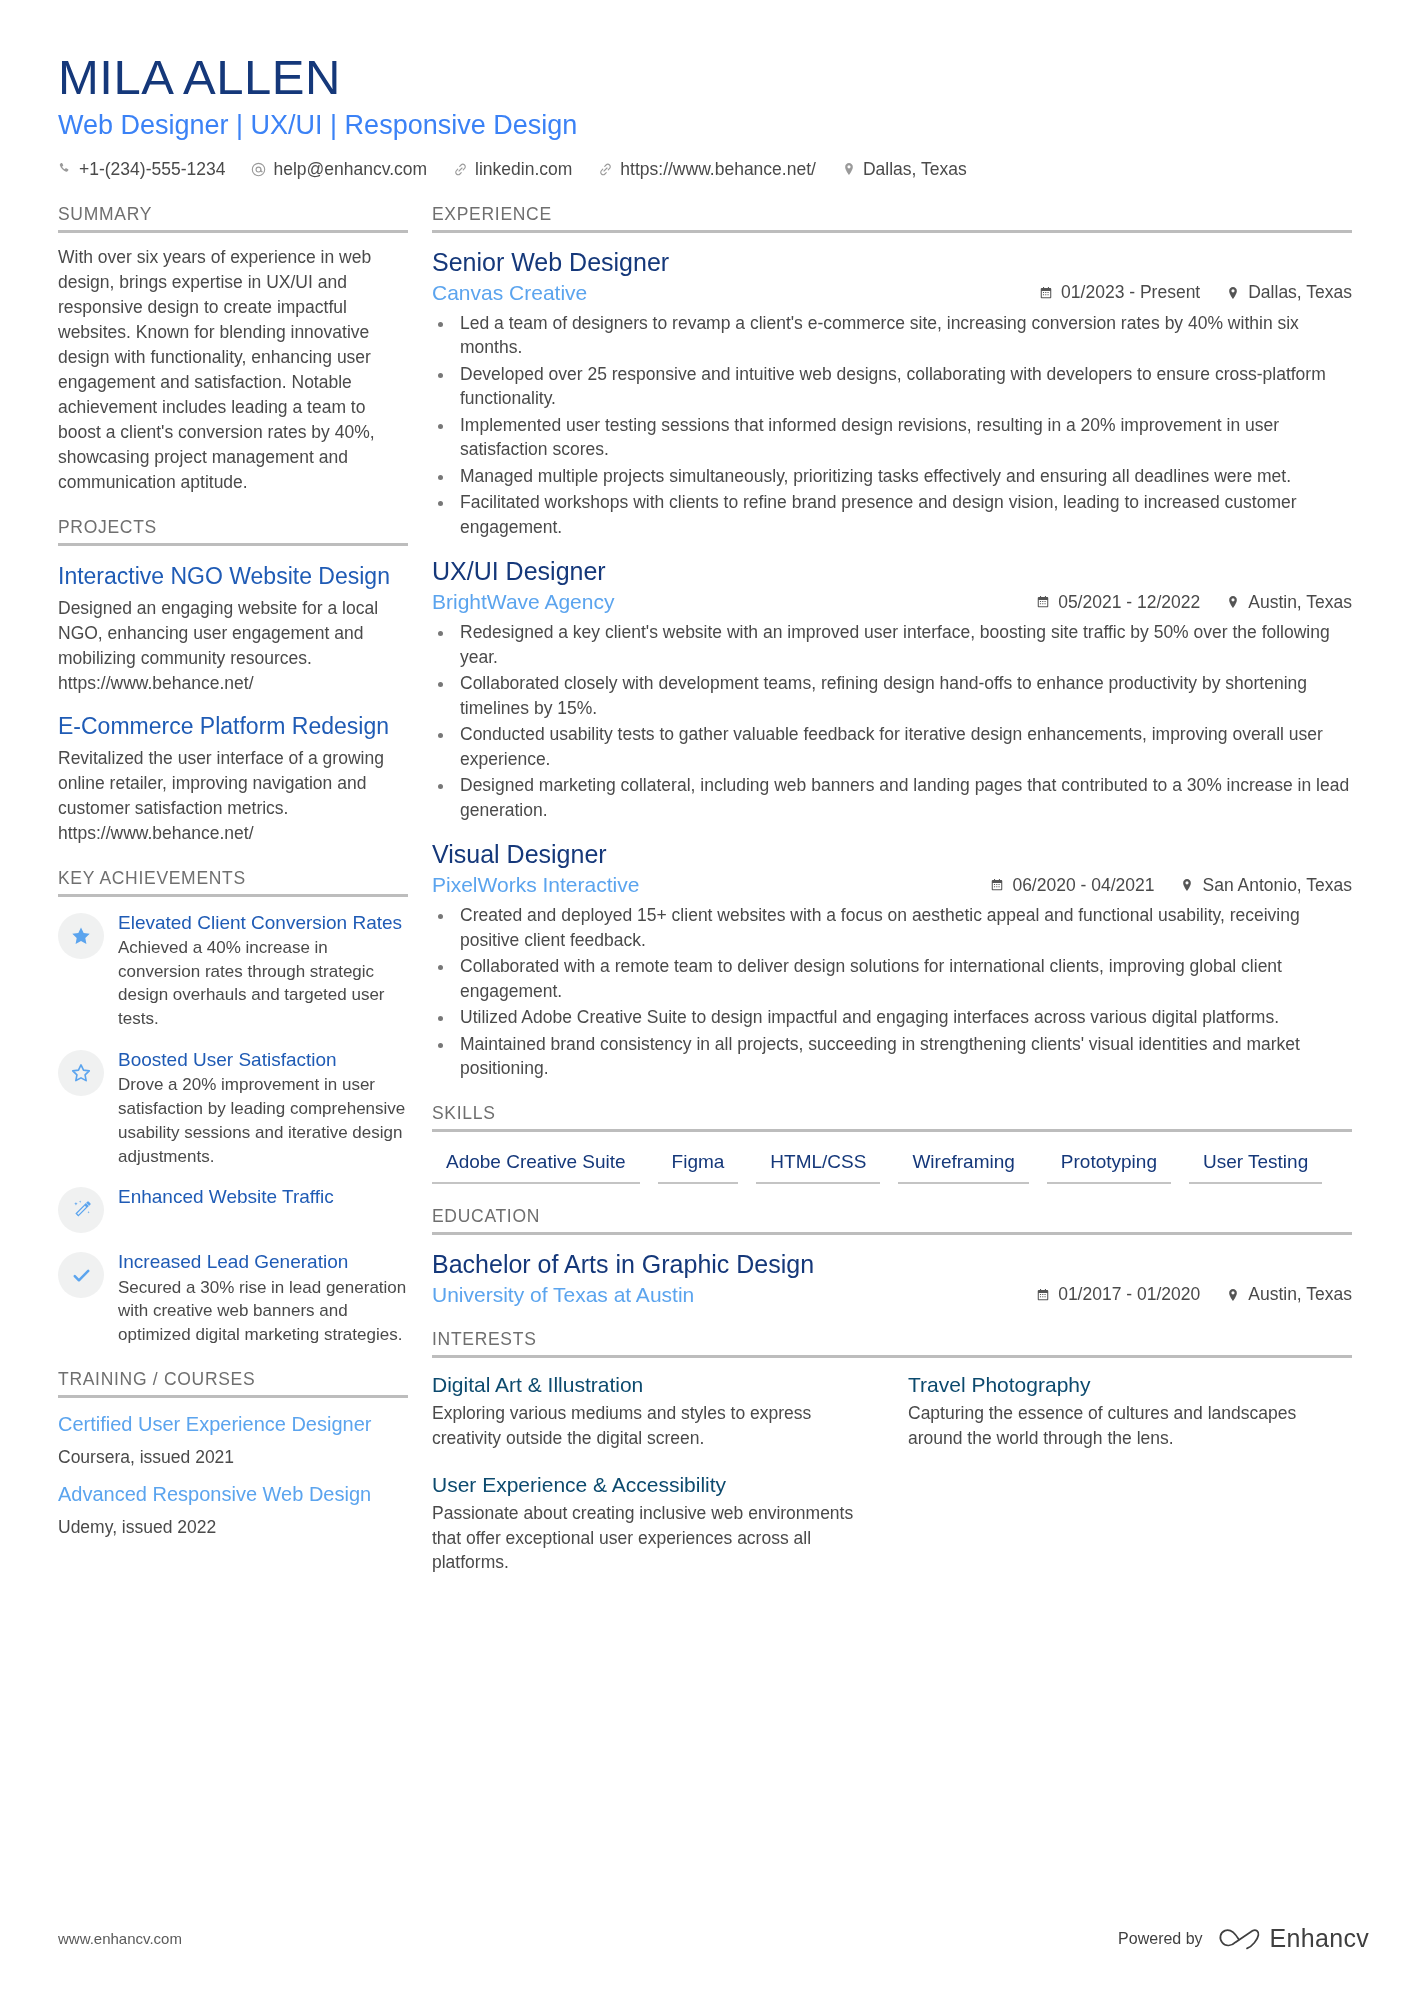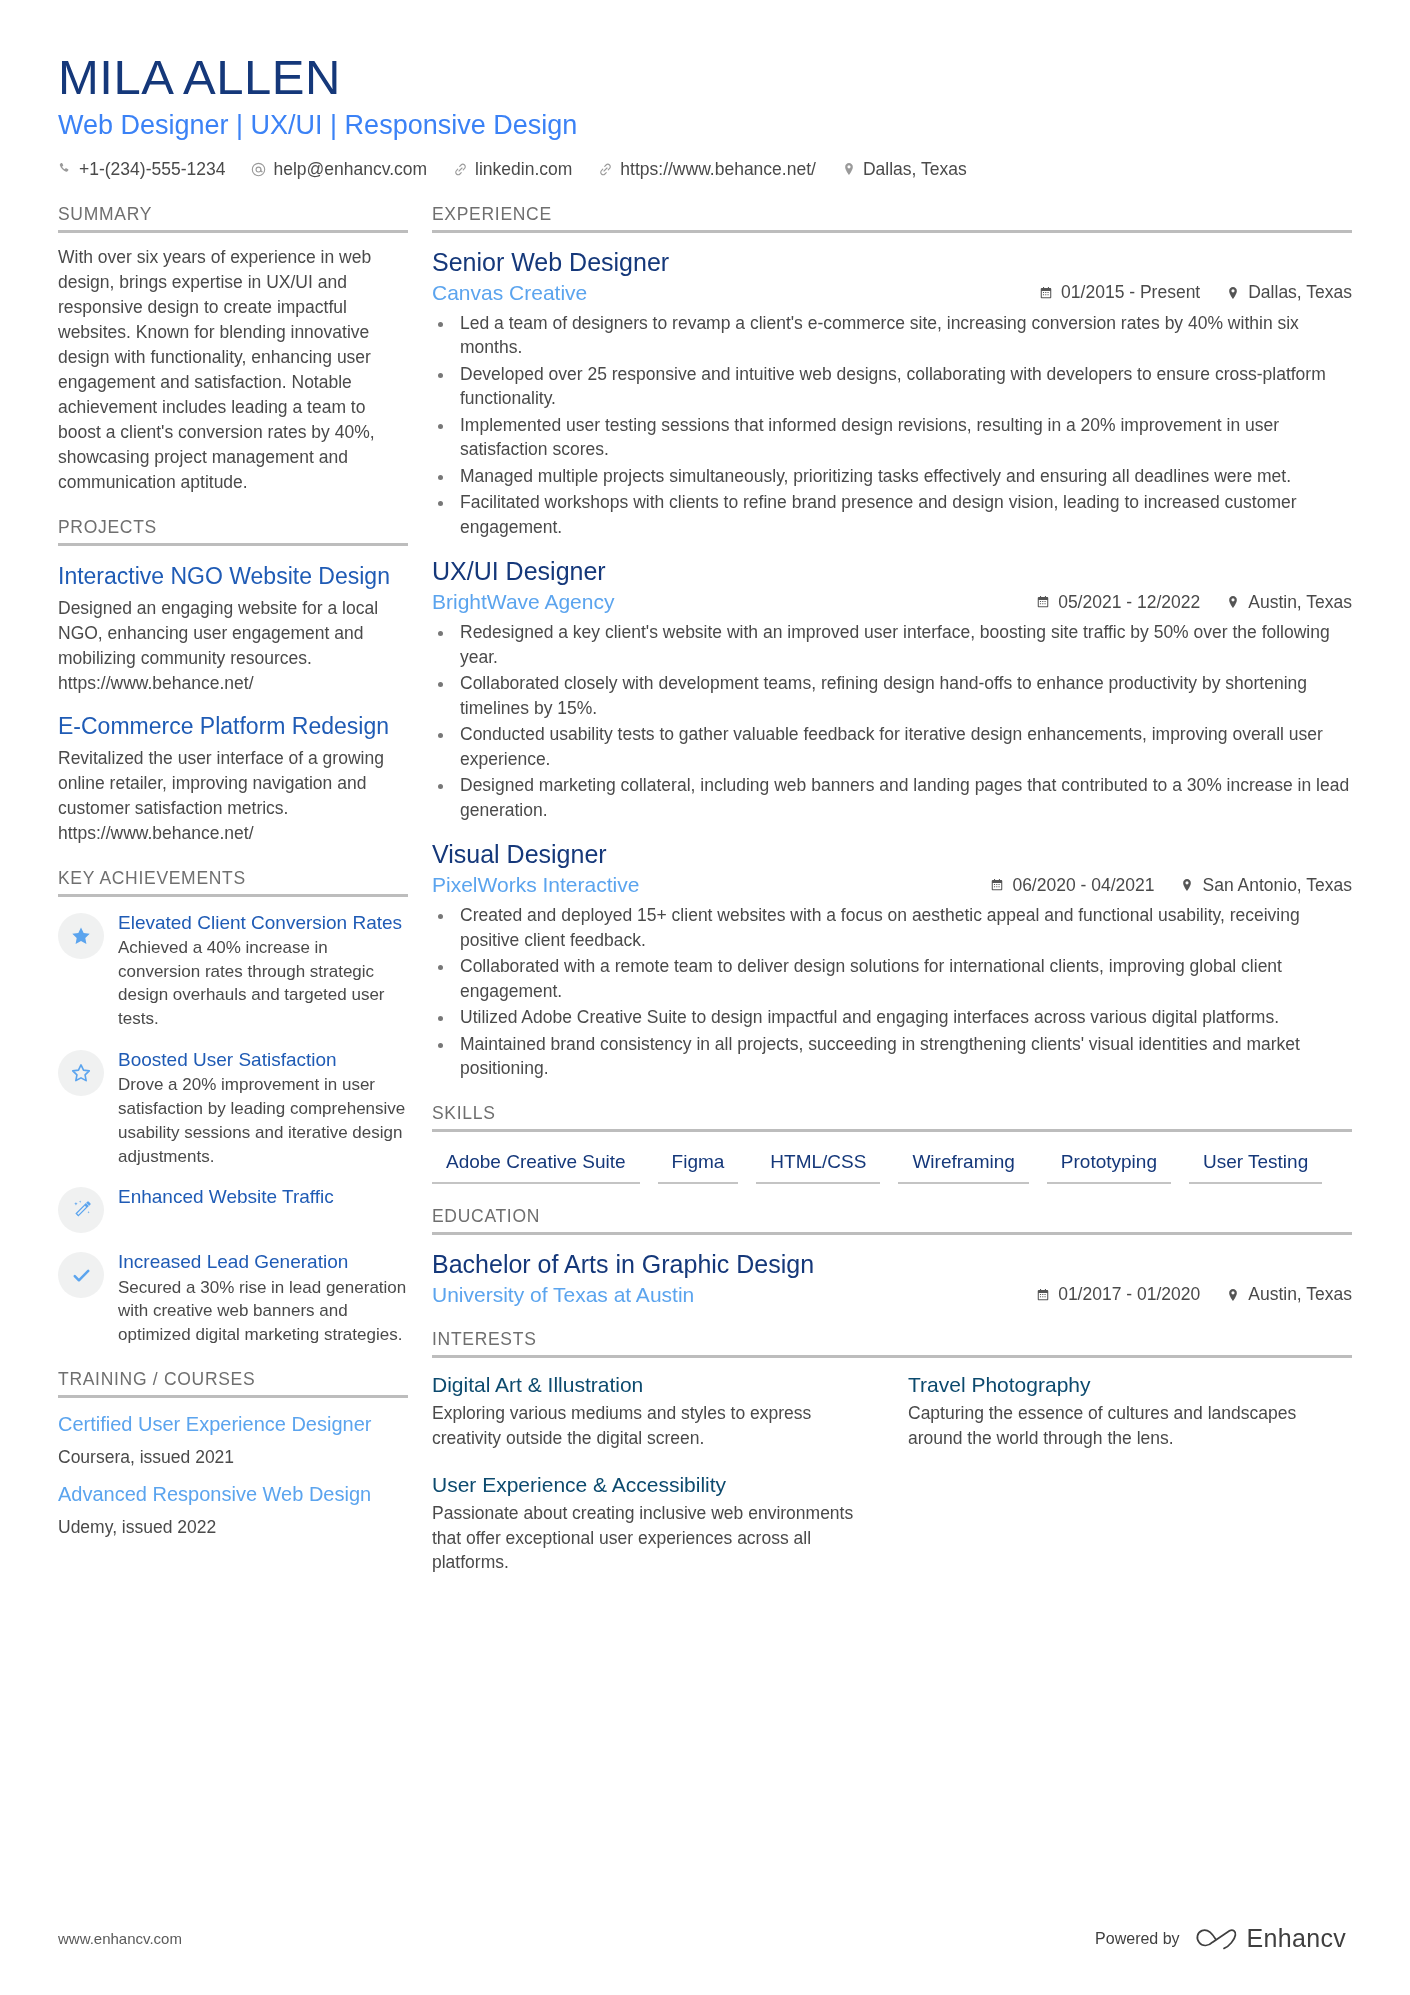--- a/index.html
+++ b/index.html
@@ -204,21 +204,21 @@
   .interest-desc {
     font-size: 17.5px;
     line-height: 1.4;
     color: #4a4a4a;
     margin-top: 4px;
   }
 
   
   .footer {
     position: absolute;
-    left: 58px; right: 64px;
+    left: 58px; right: 41px;
     bottom: 42px;
     display: flex;
     align-items: center;
     justify-content: space-between;
     font-size: 15px;
     color: #5a5a5a;
   }
   .brand { display: flex; align-items: center; gap: 14px; }
   .brand-label { font-size: 16px; color: #3f3f3f; }
   .brand-mark { display: flex; align-items: center; gap: 9px; }
@@ -398,21 +398,21 @@
               <div class="job-title">Senior Web Designer</div>
               <div class="job-meta">
                 <div class="job-company">Canvas Creative</div>
                 <div class="meta-right">
                   <div class="meta-chip">
                     <span class="micon">
                       <svg width="14" height="14" viewBox="0 0 16 16" fill="currentColor">
                         <path d="M4.6 1v1.3H3.2A1.2 1.2 0 0 0 2 3.5v9.3c0 .7.5 1.2 1.2 1.2h9.6c.7 0 1.2-.5 1.2-1.2V3.5c0-.7-.5-1.2-1.2-1.2h-1.4V1h-1.2v1.3H5.8V1H4.6zM3.2 5.6h9.6v7.2H3.2V5.6zm1.3 1.3v1.2h1.3V6.9H4.5zm2.6 0v1.2h1.3V6.9H7.1zm2.6 0v1.2H11V6.9H9.7zM4.5 9.4v1.2h1.3V9.4H4.5zm2.6 0v1.2h1.3V9.4H7.1zm2.6 0v1.2H11V9.4H9.7z"></path>
                       </svg>
                     </span>
-                    <span>01/2015 - Present</span>
+                    <span>01/2023 - Present</span>
                   </div>
                   <div class="meta-chip">
                     <span class="micon">
                       <svg width="14" height="14" viewBox="0 0 16 16" fill="currentColor">
                         <path d="M8 1.2c-2.5 0-4.4 2-4.4 4.4C3.6 9 8 14.8 8 14.8s4.4-5.8 4.4-9.2c0-2.4-2-4.4-4.4-4.4zm0 6.1a1.8 1.8 0 1 1 0-3.6 1.8 1.8 0 0 1 0 3.6z"></path>
                       </svg>
                     </span>
                     <span>Dallas, Texas</span>
                   </div>
                 </div>

